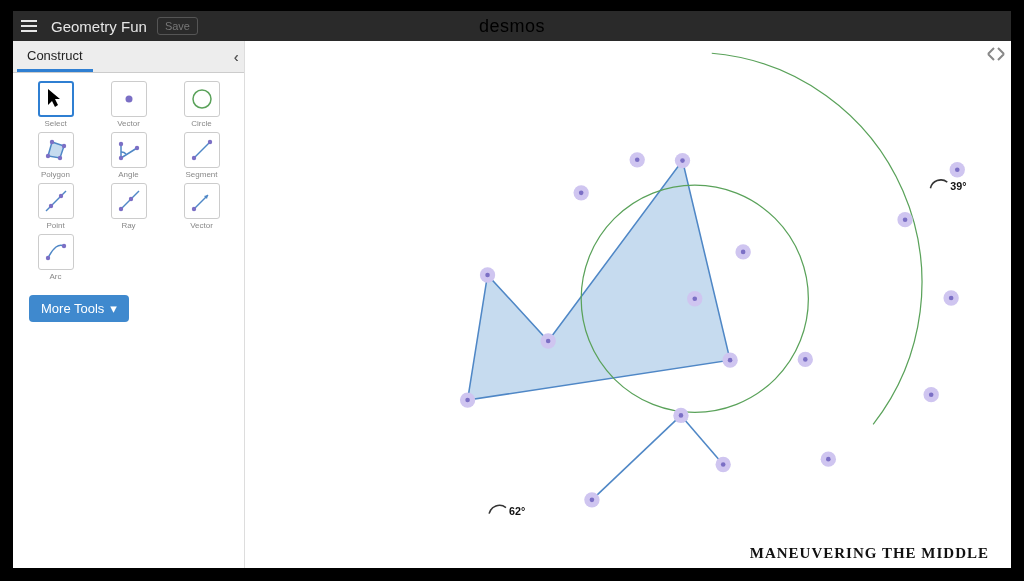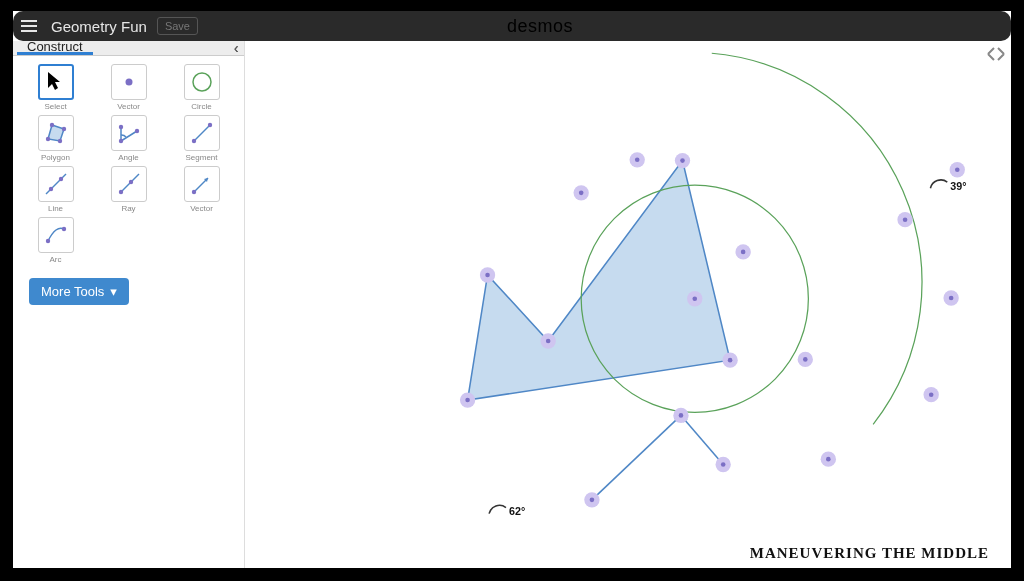--- a/index.html
+++ b/index.html
@@ -17,21 +17,20 @@
     display: flex;
     flex-direction: column;
   }
   .header {
     height: 30px;
     background: #2a2a2a;
     display: flex;
     align-items: center;
     padding: 0 8px;
     color: #e6e6e6;
-    border-radius: 10px;
   }
   .hamburger {
     width: 22px; height: 22px;
     display: flex; flex-direction: column;
     justify-content: center; gap: 3px;
     cursor: pointer;
   }
   .hamburger span { display:block; height:2px; background:#e6e6e6; width:16px; }
   .doc-title { font-size: 15px; margin-left: 8px; }
   .save-btn {
@@ -44,37 +43,36 @@
     cursor: pointer;
   }
   .brand-center {
     position: absolute;
     left: 50%; transform: translateX(-50%);
     font-size: 18px;
     font-weight: 500;
     letter-spacing: .5px;
     color: #000;
     opacity: 1;
-    margin-left: 28px;
   }
   .body {
     flex: 1;
     display: flex;
     position: relative;
     overflow: hidden;
   }
   .sidebar {
     width: 232px;
     background: #fff;
     border-right: 1px solid #ddd;
   }
   .tabs {
     display: flex;
     align-items: center;
-    height: 15px;
+    height: 32px;
     background: #ededed;
     border-bottom: 1px solid #ccc;
     padding: 0 4px;
     position: relative;
   }
   .tab {
     font-size: 13px;
     color: #555;
     padding: 0 10px;
     height: 100%;
@@ -239,21 +237,21 @@
             <div class="label">Segment</div>
           </div>
           <div class="tool">
             <div class="icon-box">
               <svg width="32" height="32" viewBox="0 0 32 32">
                 <line x1="6" y1="26" x2="26" y2="6" stroke="#4f87c6" stroke-width="1.5" fill="none"></line>
                 <circle cx="11" cy="21" r="2.2" fill="#7b6fc5"></circle>
                 <circle cx="21" cy="11" r="2.2" fill="#7b6fc5"></circle>
               </svg>
             </div>
-            <div class="label">Line</div>
+            <div class="label">Point</div>
           </div>
           <div class="tool">
             <div class="icon-box">
               <svg width="32" height="32" viewBox="0 0 32 32">
                 <line x1="8" y1="24" x2="26" y2="6" stroke="#4f87c6" stroke-width="1.5" fill="none"></line>
                 <circle cx="8" cy="24" r="2.2" fill="#7b6fc5"></circle>
                 <circle cx="18" cy="14" r="2.2" fill="#7b6fc5"></circle>
               </svg>
             </div>
             <div class="label">Ray</div>

